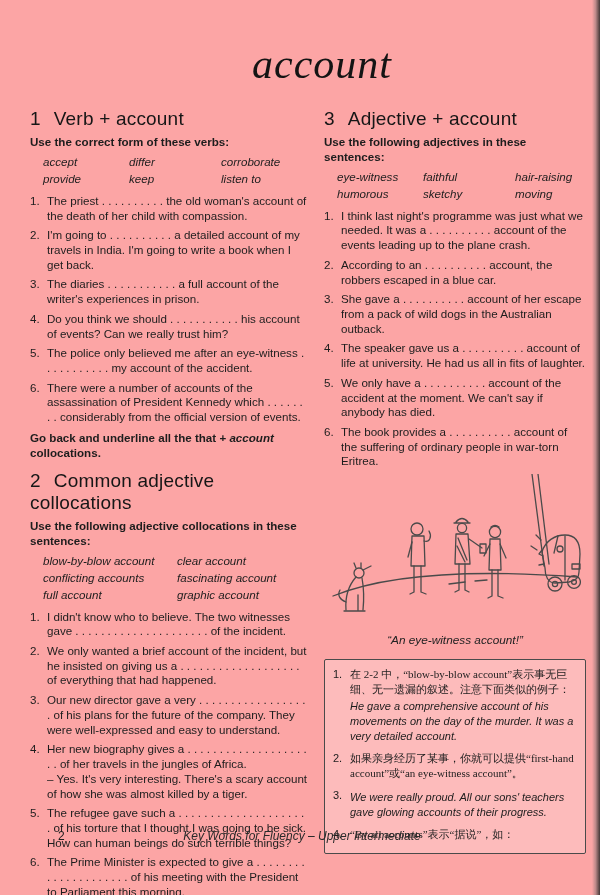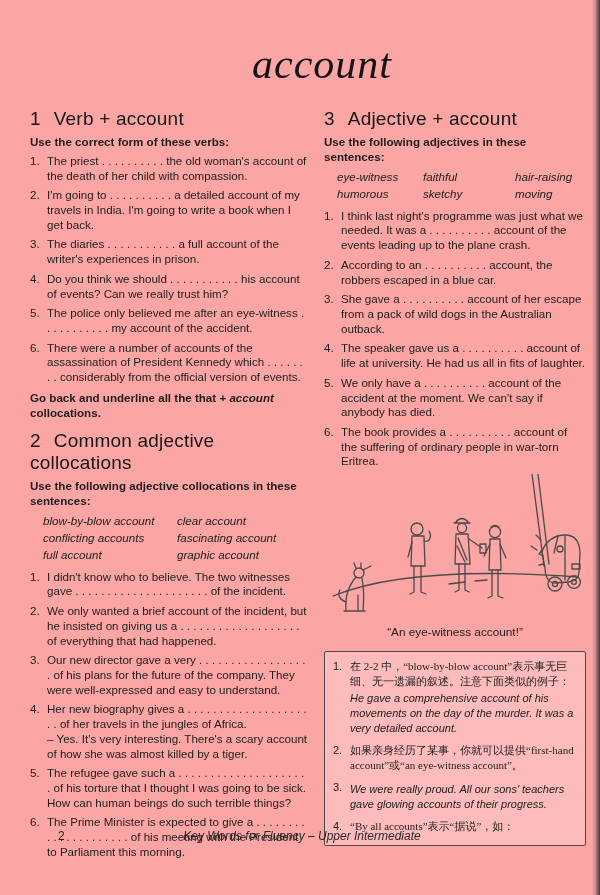--- a/index.html
+++ b/index.html
@@ -30,21 +30,21 @@
   .cols2 { grid-template-columns:134px 1fr; }
   .sentences { list-style:none; margin:0; padding:0; font-size:11.6px; line-height:1.27; }
   .sentence { display:flex; margin:0 0 5px 0; }
   .snum { flex:none; width:17px; }
   .stext { white-space:pre-line; }
   .goback { font-weight:700; font-size:11.6px; line-height:1.3; margin:2px 0 6px 0; }
   .goback em { font-style:italic; }
 
   .cartoon { margin:4px 0 0 0; padding:0; }
   .cartoon svg { display:block; margin:0 auto; }
-  .cartoon figcaption { text-align:center; font-size:11.8px; margin-top:1px; color:#222; }
+  .cartoon figcaption { text-align:center; font-style:italic; font-size:11.8px; margin-top:9px; color:#222; }
 
   .notes-box { border:1.5px solid #4a4a4a; border-radius:2px; margin-top:12px; padding:7px 10px 4px 8px; background:rgba(255,255,255,.25); }
   .notes-title { text-align:center; font-size:17px; letter-spacing:1.5px; margin:1px 0 7px 0; color:#161616; }
   .note { display:flex; font-size:11px; line-height:1.36; margin-bottom:7px; }
   .nnum { flex:none; width:17px; }
   .nbody { min-width:0; }
   .ncn { font-family:"Liberation Serif", serif; }
   .nen { font-style:italic; margin-top:2px; }
   .nen:empty { display:none; }
 
@@ -60,20 +60,29 @@
 
   <h1 class="page-title">account</h1>
 
   <div class="columns">
 
     <div class="col-left">
 
       <section>
         <h2 class="sec-h"><span class="sec-num">1</span><span>Verb + account</span></h2>
         <p class="instruction">Use the correct form of these verbs:</p>
+        <div class="wordbank cols3">
+
+        <span class="wb">accept</span>
+            <span class="wb">differ</span>
+            <span class="wb">corroborate</span>
+            <span class="wb">provide</span>
+            <span class="wb">keep</span>
+            <span class="wb">listen to</span>
+          </div>
         <ol class="sentences">
 
             <li class="sentence">
               <span class="snum">1.</span>
               <span class="stext">The priest . . . . . . . . . . the old woman's account of the death of her child with compassion.</span>
             </li>
 
             <li class="sentence">
               <span class="snum">2.</span>
               <span class="stext">I'm going to . . . . . . . . . . a detailed account of my travels in India. I'm going to write a book when I get back.</span>

